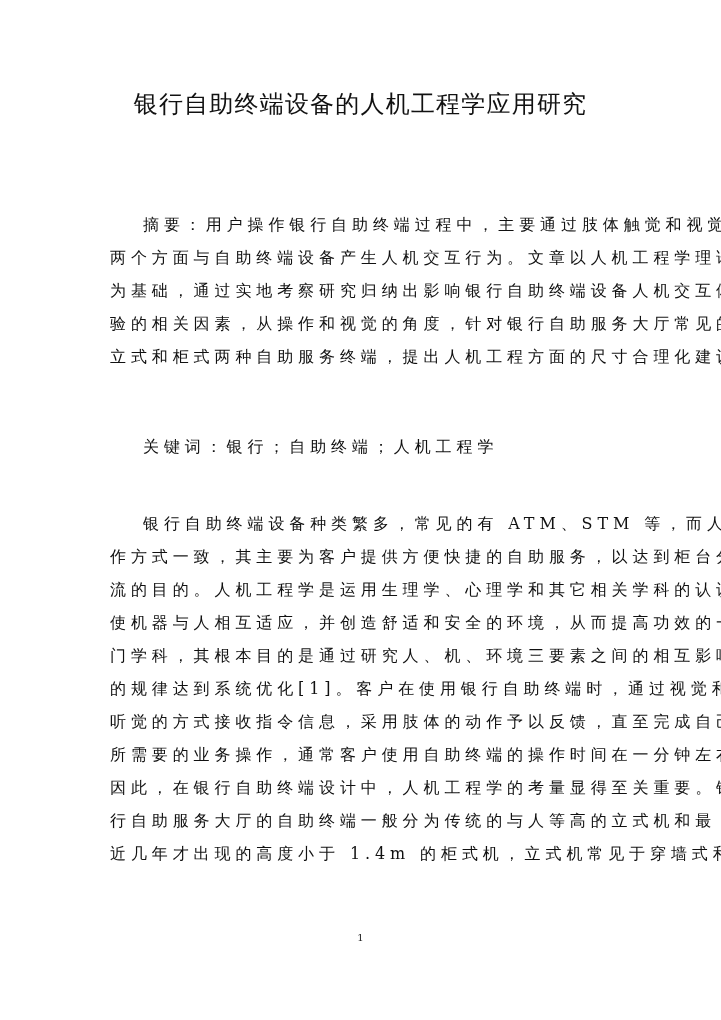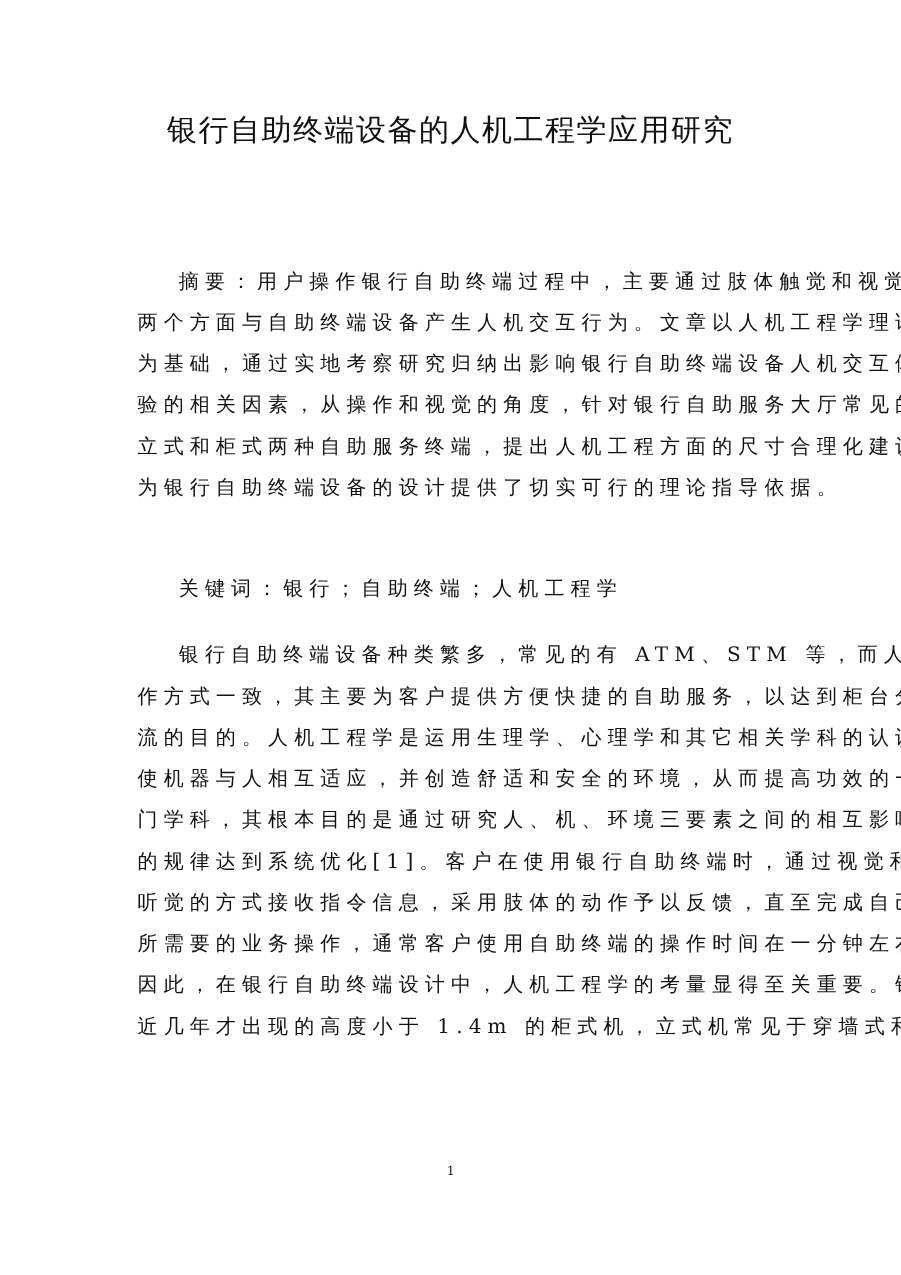--- a/index.html
+++ b/index.html
@@ -6,51 +6,51 @@
   body { width:721px; height:1020px; position:relative; overflow:hidden;
          font-family:"DejaVu Serif","Liberation Serif",serif; color:#111; }
   .title { position:absolute; top:88px; left:0; width:721px; text-align:center;
            font-family:"DejaVu Sans","Liberation Sans",sans-serif;
            font-size:24px; letter-spacing:1.2px; color:#111; }
   .block { position:absolute; left:110px; width:512px; }
   .line { height:33px; line-height:33px; font-size:16px; letter-spacing:4.9px;
           white-space:nowrap; }
   .indent { padding-left:33px; }
   .abstract { top:168px;margin-top:40px; }
-  .keywords { top:454px; }
+  .keywords { top:430px; }
   .body { top:507px; }
   .pagenum { position:absolute; top:932px; left:0; width:721px; text-align:center;
              font-size:10px; color:#222; }
 </style>
 </head>
 <body>
 
 <div>
   <div class="title">银行自助终端设备的人机工程学应用研究</div>
 
   <div class="block abstract">
     <div class="line indent">摘要：用户操作银行自助终端过程中，主要通过肢体触觉和视觉</div>
     <div class="line">两个方面与自助终端设备产生人机交互行为。文章以人机工程学理论</div>
     <div class="line">为基础，通过实地考察研究归纳出影响银行自助终端设备人机交互体</div>
     <div class="line">验的相关因素，从操作和视觉的角度，针对银行自助服务大厅常见的</div>
     <div class="line">立式和柜式两种自助服务终端，提出人机工程方面的尺寸合理化建议，</div>
-    <div class="line">为银行自助终端设备的设计提供了切实可行的理论指导依据。</div>
   </div>
 
   <div class="block keywords">
     <div class="line indent">关键词：银行；自助终端；人机工程学</div>
   </div>
 
   <div class="block body">
     <div class="line indent">银行自助终端设备种类繁多，常见的有 ATM、STM 等，而人机操</div>
     <div class="line">作方式一致，其主要为客户提供方便快捷的自助服务，以达到柜台分</div>
     <div class="line">流的目的。人机工程学是运用生理学、心理学和其它相关学科的认识，</div>
     <div class="line">使机器与人相互适应，并创造舒适和安全的环境，从而提高功效的一</div>
     <div class="line">门学科，其根本目的是通过研究人、机、环境三要素之间的相互影响</div>
     <div class="line">的规律达到系统优化[1]。客户在使用银行自助终端时，通过视觉和</div>
     <div class="line">听觉的方式接收指令信息，采用肢体的动作予以反馈，直至完成自己</div>
     <div class="line">所需要的业务操作，通常客户使用自助终端的操作时间在一分钟左右。</div>
     <div class="line">因此，在银行自助终端设计中，人机工程学的考量显得至关重要。银</div>
+    <div class="line">行自助服务大厅的自助终端一般分为传统的与人等高的立式机和最</div>
     <div class="line">近几年才出现的高度小于 1.4m 的柜式机，立式机常见于穿墙式和大</div>
   </div>
 
   <div class="pagenum">1</div>
 </div>
 
 </body></html>

